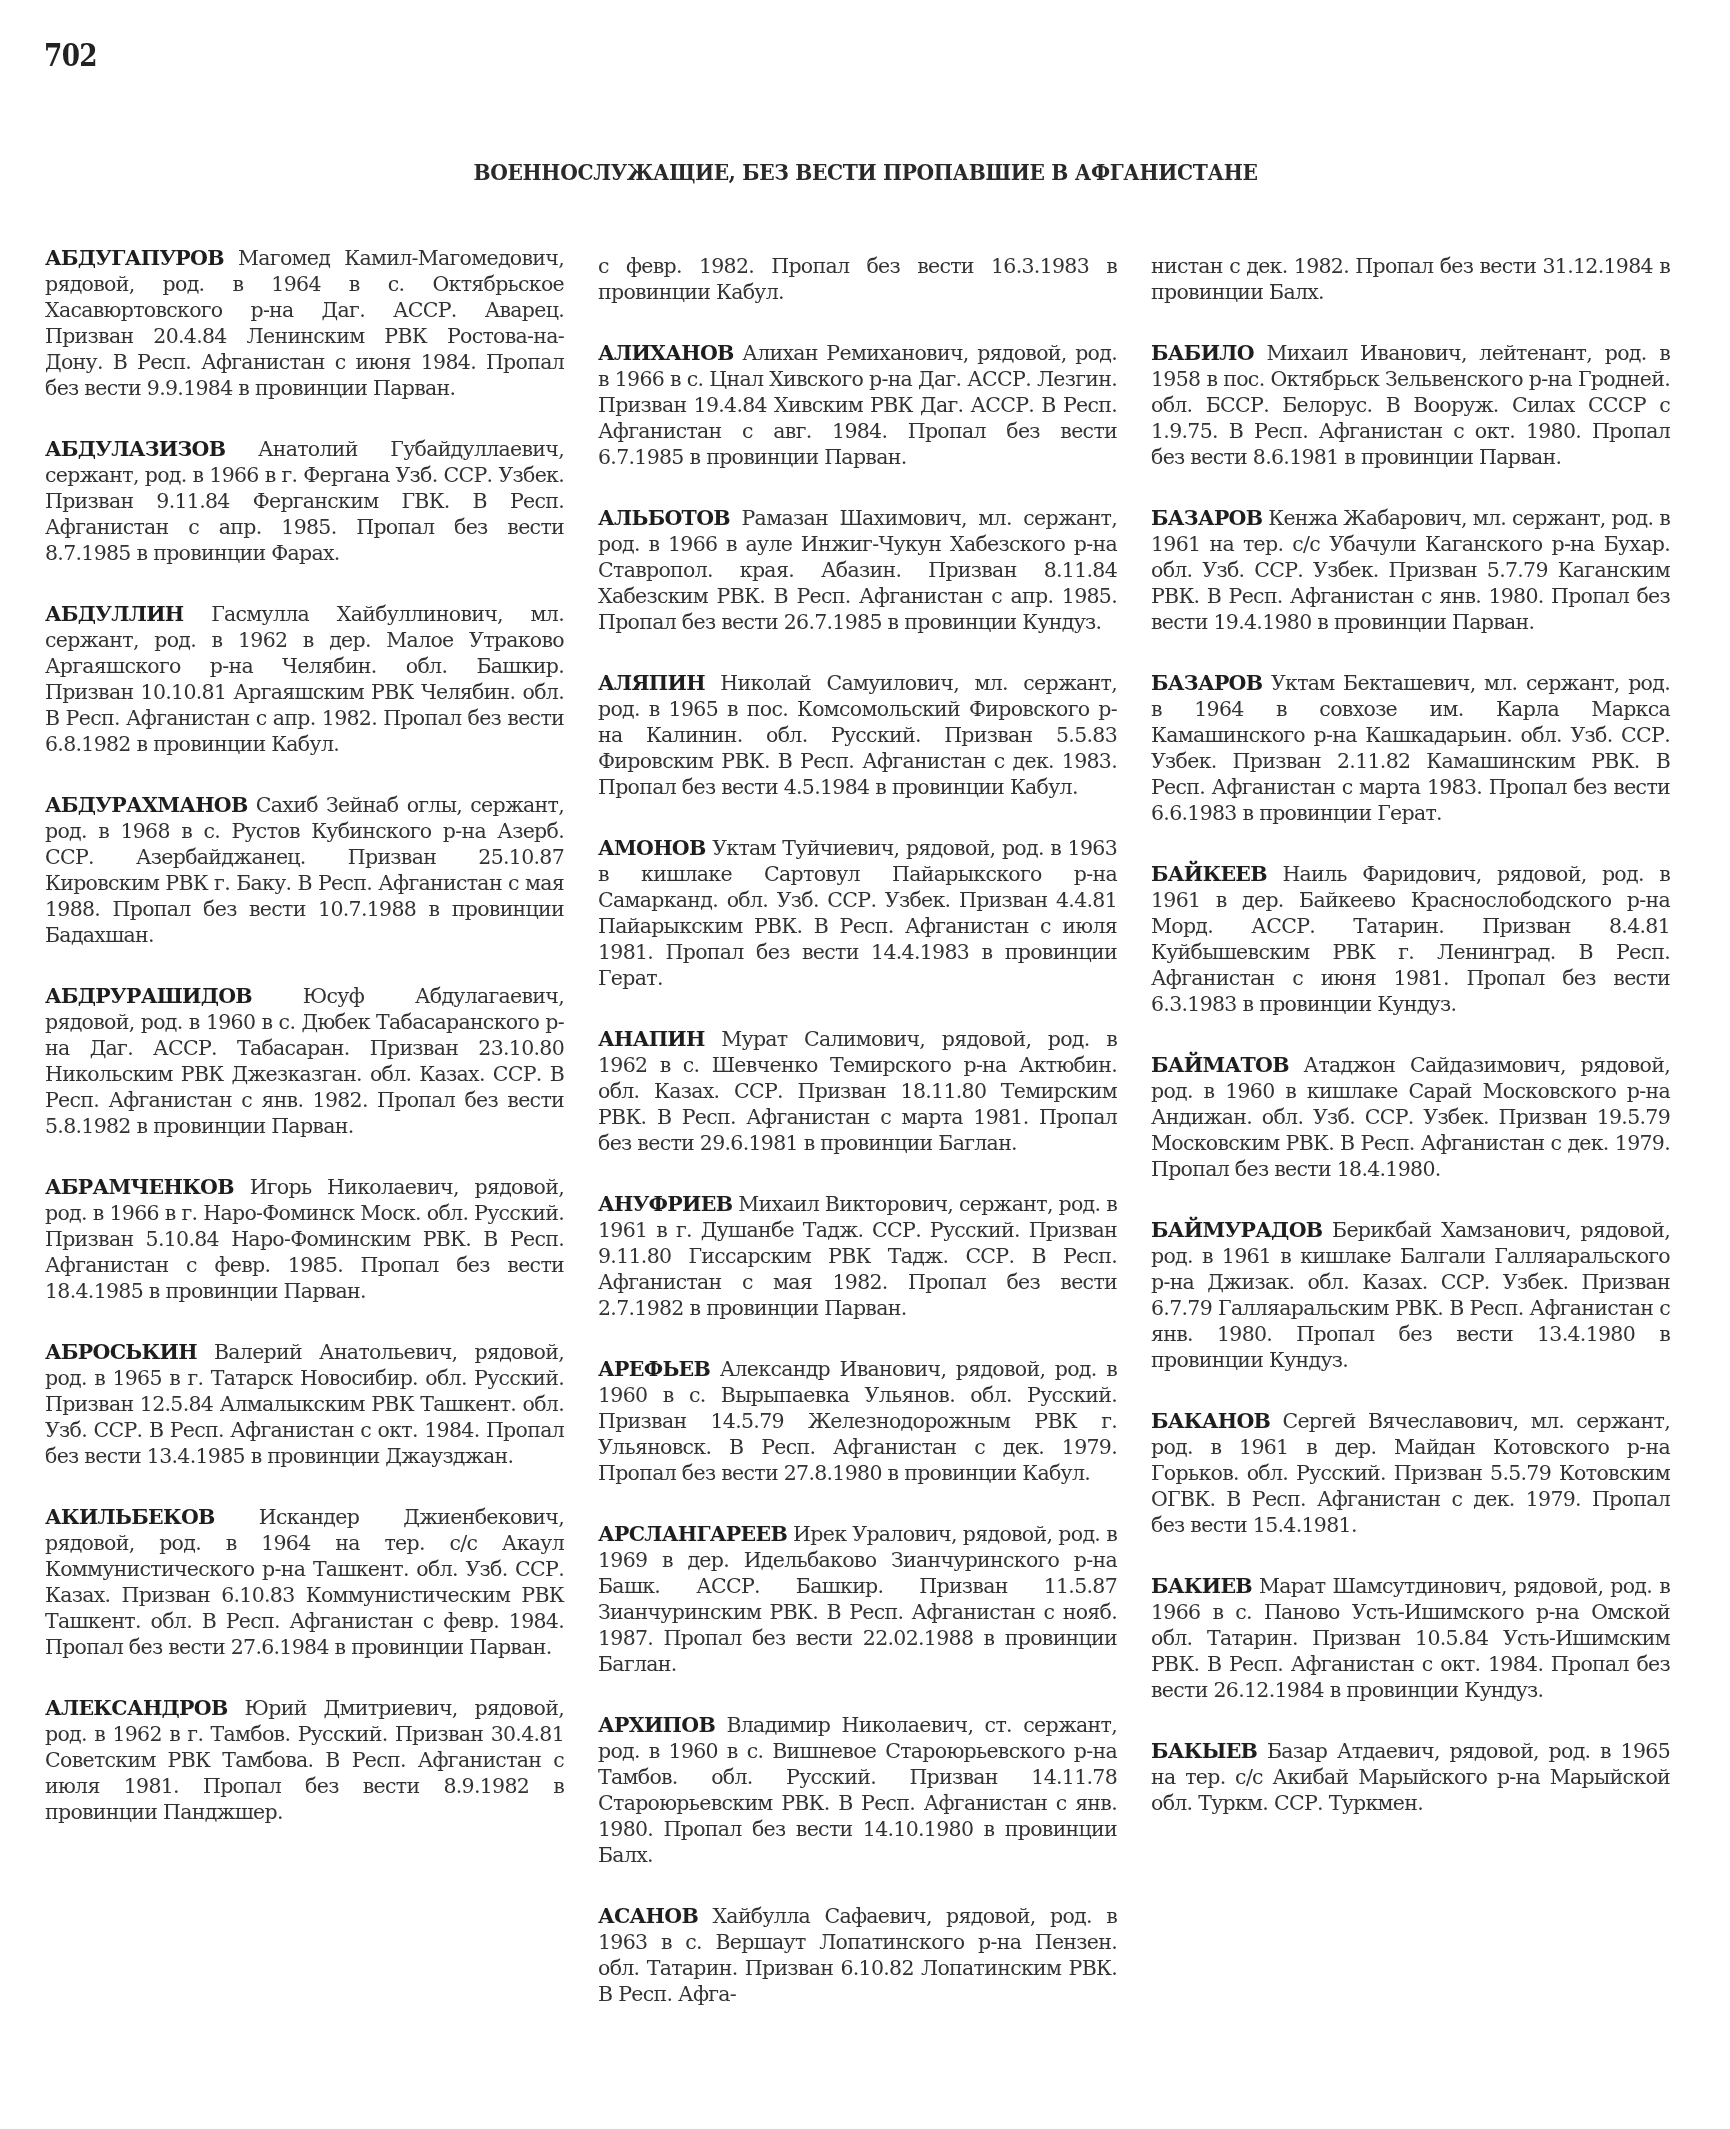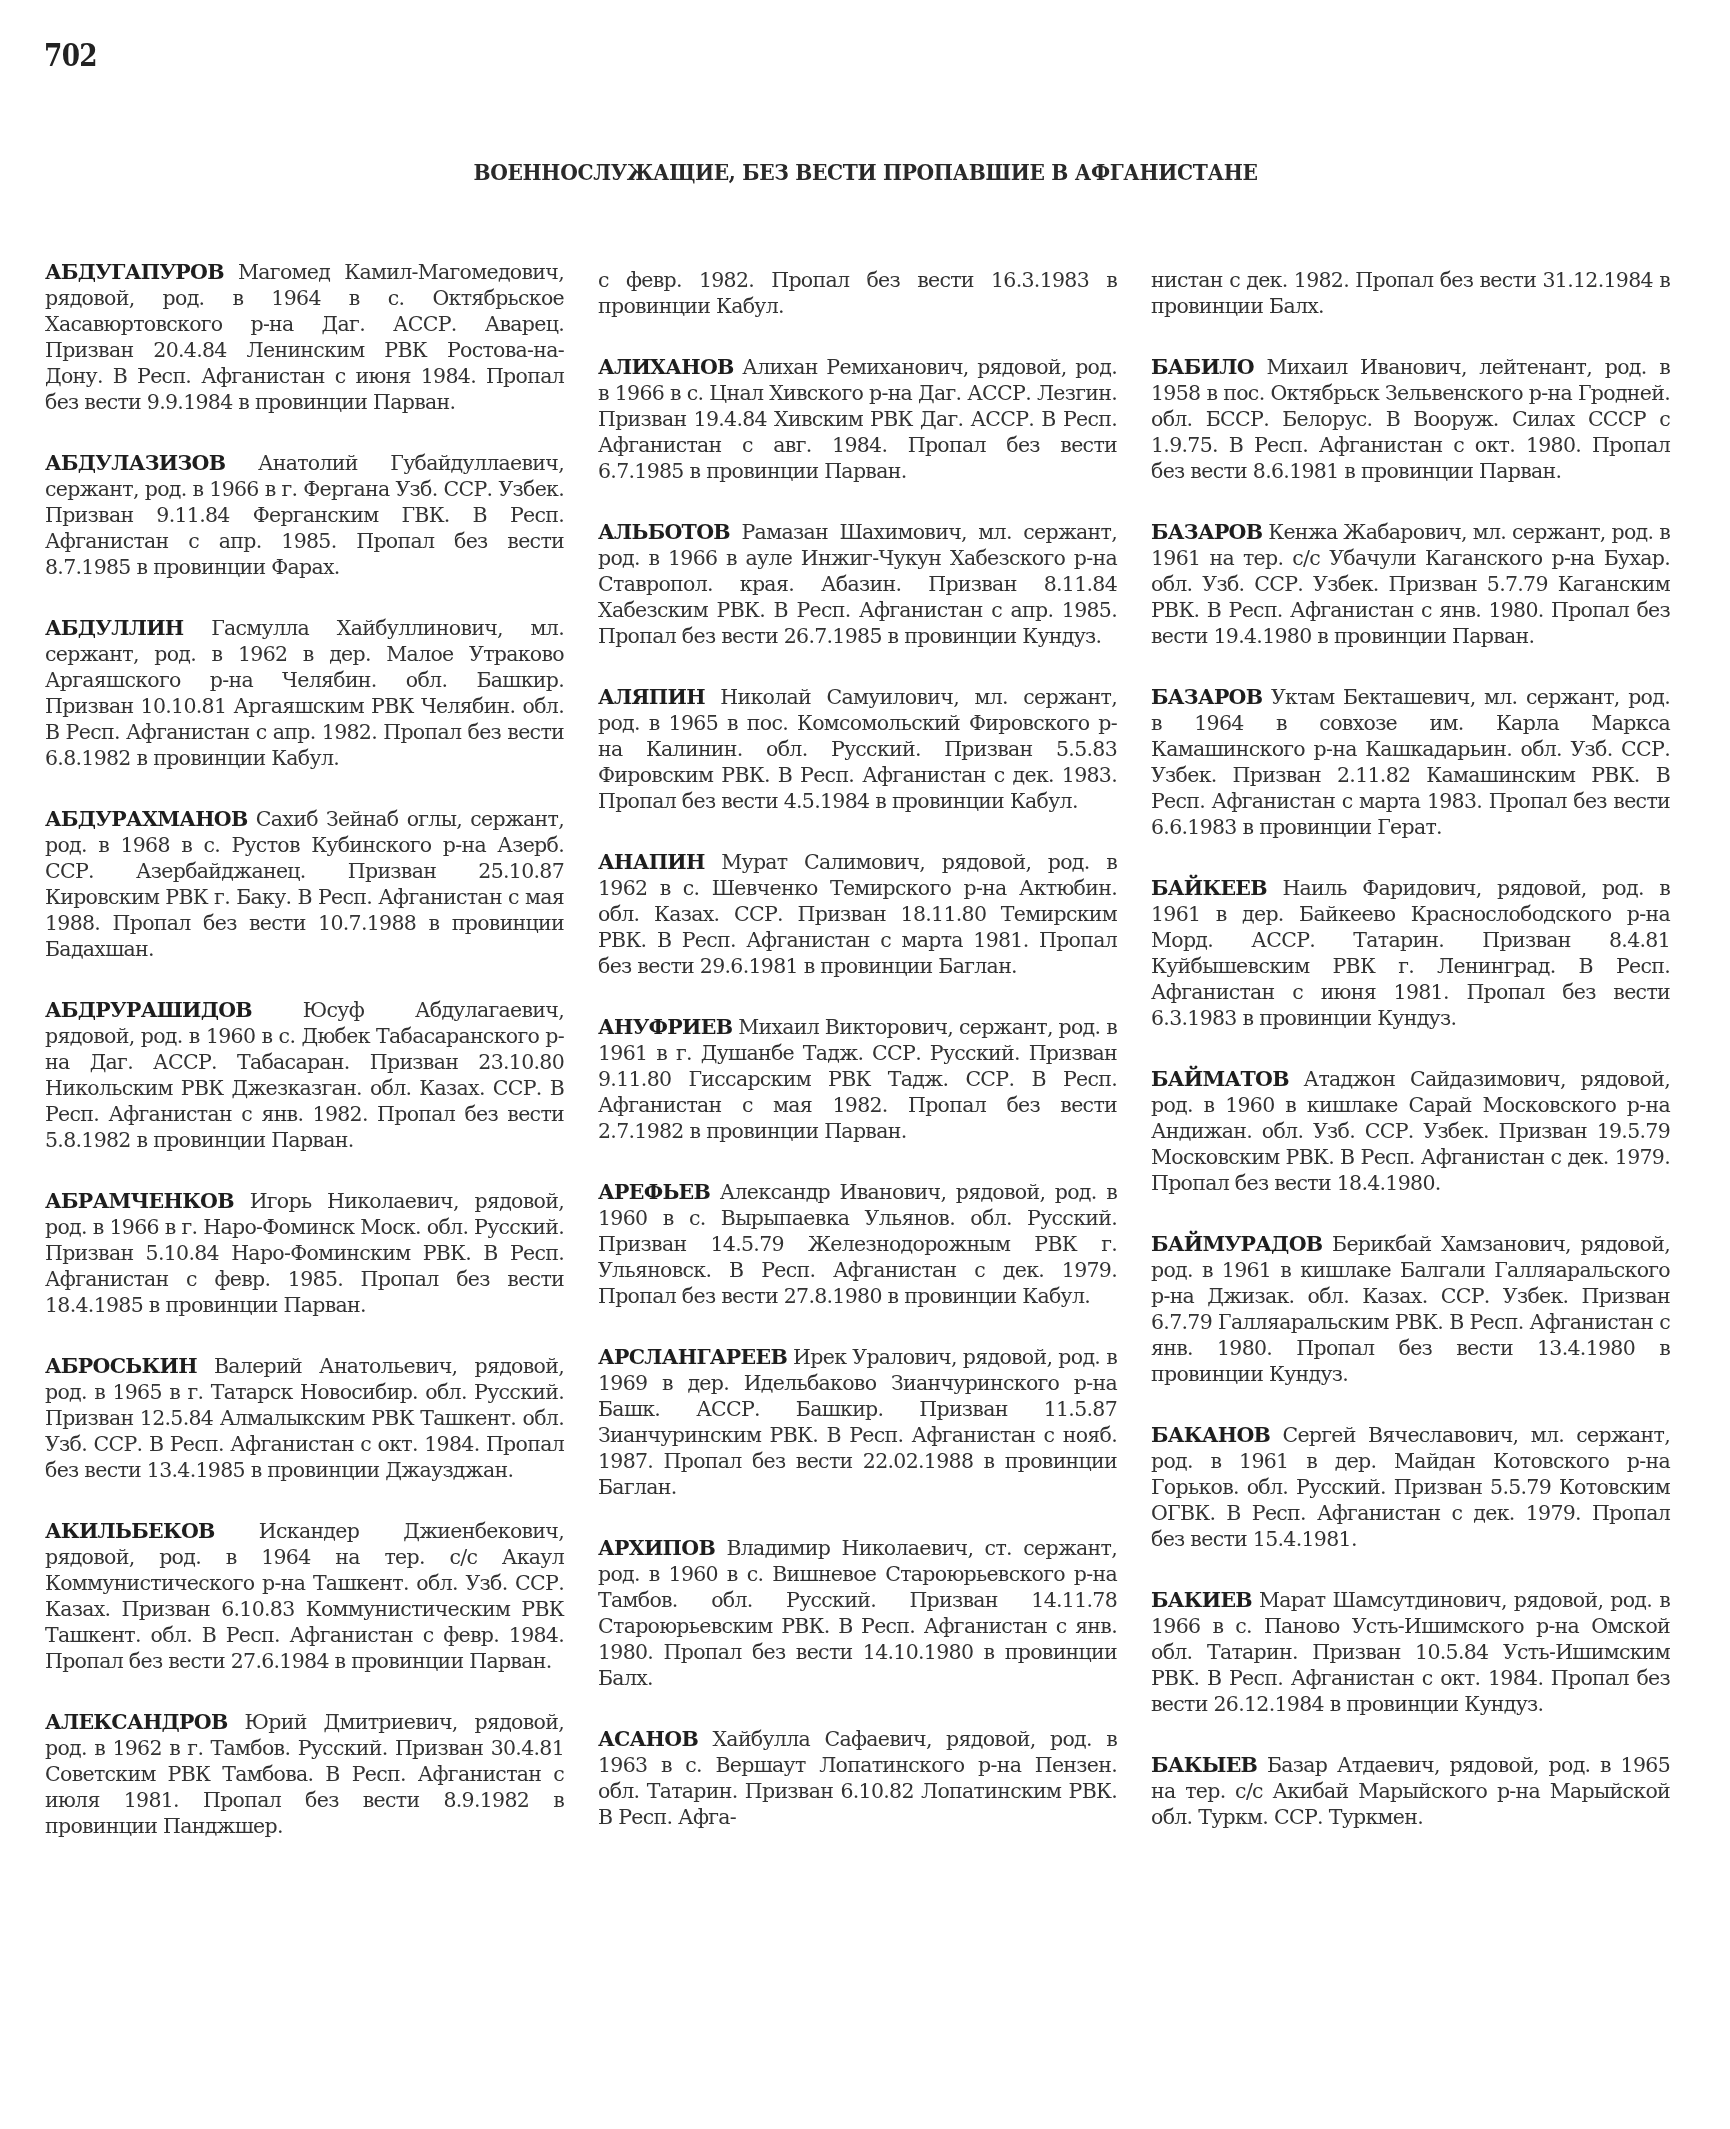--- a/index.html
+++ b/index.html
@@ -3,21 +3,21 @@
 <meta charset="utf-8">
 <style>
   html, body { margin: 0; padding: 0; background: #ffffff; }
   body { width: 1731px; height: 2129px; position: relative; overflow: hidden;
          font-family: "DejaVu Serif", "Liberation Serif", serif; color: #2a2a2a; }
   .page-number { position: absolute; left: 44px; top: 37px; font-size: 31px; font-weight: bold;
                  font-family: "DejaVu Serif", serif; letter-spacing: -0.8px; color: #222; transform: scaleX(0.85); transform-origin: left; }
   .title { position: absolute; left: 0; width: 1731px; top: 158px; text-align: center;
            font-size: 23px; font-weight: bold; color: #2a2a2a; font-family: "DejaVu Serif", serif;
            letter-spacing: -0.4px; transform: scaleX(0.88); }
-  .columns { position: absolute; top: 259px; left: 45px; width: 1630px; height: 1854px; }
+  .columns { position: absolute; top: 245px; left: 45px; width: 1630px; height: 1854px; }
   .col { position: absolute; top: 0; width: 519px; }
   .col-1 { left: 0; }
   .col-2 { left: 553px; }
   .col-3 { left: 1106px; }
   .entry { font-size: 20.5px; line-height: 26px; text-align: justify; margin: 0 0 35px 0;
            font-family: "DejaVu Serif", serif; letter-spacing: -0.7px; word-spacing: 0px;
            hyphens: manual; }
   .entry .surname { font-weight: bold; color: #1e1e1e; }
   .entry .body { color: #333; }
   .continuation { margin-top: 8px; }
@@ -38,20 +38,21 @@
       <p class="entry"><span class="surname">АБРАМЧЕНКОВ</span> <span class="body">Игорь Николаевич, рядовой, род. в 1966 в г. Наро-Фоминск Моск. обл. Русский. Призван 5.10.84 Наро-Фоминским РВК. В Респ. Афганистан с февр. 1985. Пропал без вести 18.4.1985 в провинции Парван.</span></p>
       <p class="entry"><span class="surname">АБРОСЬКИН</span> <span class="body">Валерий Анатольевич, рядовой, род. в 1965 в г. Татарск Новосибир. обл. Русский. Призван 12.5.84 Алмалыкским РВК Ташкент. обл. Узб. ССР. В Респ. Афганистан с окт. 1984. Пропал без вести 13.4.1985 в провинции Джаузджан.</span></p>
       <p class="entry"><span class="surname">АКИЛЬБЕКОВ</span> <span class="body">Искандер Джиенбекович, рядовой, род. в 1964 на тер. с/с Акаул Коммунистического р-на Ташкент. обл. Узб. ССР. Казах. Призван 6.10.83 Коммунистическим РВК Ташкент. обл. В Респ. Афганистан с февр. 1984. Пропал без вести 27.6.1984 в провинции Парван.</span></p>
       <p class="entry"><span class="surname">АЛЕКСАНДРОВ</span> <span class="body">Юрий Дмитриевич, рядовой, род. в 1962 в г. Тамбов. Русский. Призван 30.4.81 Советским РВК Тамбова. В Респ. Афганистан с июля 1981. Пропал без вести 8.9.1982 в провинции Панджшер.</span></p>
     </div>
   <div class="col col-2">
       <p class="entry continuation"><span class="body">с февр. 1982. Пропал без вести 16.3.1983 в провинции Кабул.</span></p>
       <p class="entry"><span class="surname">АЛИХАНОВ</span> <span class="body">Алихан Ремиханович, рядовой, род. в 1966 в с. Цнал Хивского р-на Даг. АССР. Лезгин. Призван 19.4.84 Хивским РВК Даг. АССР. В Респ. Афганистан с авг. 1984. Пропал без вести 6.7.1985 в провинции Парван.</span></p>
       <p class="entry"><span class="surname">АЛЬБОТОВ</span> <span class="body">Рамазан Шахимович, мл. сержант, род. в 1966 в ауле Инжиг-Чукун Хабезского р-на Ставропол. края. Абазин. Призван 8.11.84 Хабезским РВК. В Респ. Афганистан с апр. 1985. Пропал без вести 26.7.1985 в провинции Кундуз.</span></p>
       <p class="entry"><span class="surname">АЛЯПИН</span> <span class="body">Николай Самуилович, мл. сержант, род. в 1965 в пос. Комсомольский Фировского р-на Калинин. обл. Русский. Призван 5.5.83 Фировским РВК. В Респ. Афганистан с дек. 1983. Пропал без вести 4.5.1984 в провинции Кабул.</span></p>
+      <p class="entry"><span class="surname">АМОНОВ</span> <span class="body">Уктам Туйчиевич, рядовой, род. в 1963 в кишлаке Сартовул Пайарыкского р-на Самарканд. обл. Узб. ССР. Узбек. Призван 4.4.81 Пайарыкским РВК. В Респ. Афганистан с июля 1981. Пропал без вести 14.4.1983 в провинции Герат.</span></p>
       <p class="entry"><span class="surname">АНАПИН</span> <span class="body">Мурат Салимович, рядовой, род. в 1962 в с. Шевченко Темирского р-на Актюбин. обл. Казах. ССР. Призван 18.11.80 Темирским РВК. В Респ. Афганистан с марта 1981. Пропал без вести 29.6.1981 в провинции Баглан.</span></p>
       <p class="entry"><span class="surname">АНУФРИЕВ</span> <span class="body">Михаил Викторович, сержант, род. в 1961 в г. Душанбе Тадж. ССР. Русский. Призван 9.11.80 Гиссарским РВК Тадж. ССР. В Респ. Афганистан с мая 1982. Пропал без вести 2.7.1982 в провинции Парван.</span></p>
       <p class="entry"><span class="surname">АРЕФЬЕВ</span> <span class="body">Александр Иванович, рядовой, род. в 1960 в с. Вырыпаевка Ульянов. обл. Русский. Призван 14.5.79 Железнодорожным РВК г. Ульяновск. В Респ. Афганистан с дек. 1979. Пропал без вести 27.8.1980 в провинции Кабул.</span></p>
       <p class="entry"><span class="surname">АРСЛАНГАРЕЕВ</span> <span class="body">Ирек Уралович, рядовой, род. в 1969 в дер. Идельбаково Зианчуринского р-на Башк. АССР. Башкир. Призван 11.5.87 Зианчуринским РВК. В Респ. Афганистан с нояб. 1987. Пропал без вести 22.02.1988 в провинции Баглан.</span></p>
       <p class="entry"><span class="surname">АРХИПОВ</span> <span class="body">Владимир Николаевич, ст. сержант, род. в 1960 в с. Вишневое Староюрьевского р-на Тамбов. обл. Русский. Призван 14.11.78 Староюрьевским РВК. В Респ. Афганистан с янв. 1980. Пропал без вести 14.10.1980 в провинции Балх.</span></p>
       <p class="entry"><span class="surname">АСАНОВ</span> <span class="body">Хайбулла Сафаевич, рядовой, род. в 1963 в с. Вершаут Лопатинского р-на Пензен. обл. Татарин. Призван 6.10.82 Лопатинским РВК. В Респ. Афга-</span></p>
     </div>
   <div class="col col-3">
       <p class="entry continuation"><span class="body">нистан с дек. 1982. Пропал без вести 31.12.1984 в провинции Балх.</span></p>
       <p class="entry"><span class="surname">БАБИЛО</span> <span class="body">Михаил Иванович, лейтенант, род. в 1958 в пос. Октябрьск Зельвенского р-на Гродней. обл. БССР. Белорус. В Вооруж. Силах СССР с 1.9.75. В Респ. Афганистан с окт. 1980. Пропал без вести 8.6.1981 в провинции Парван.</span></p>

